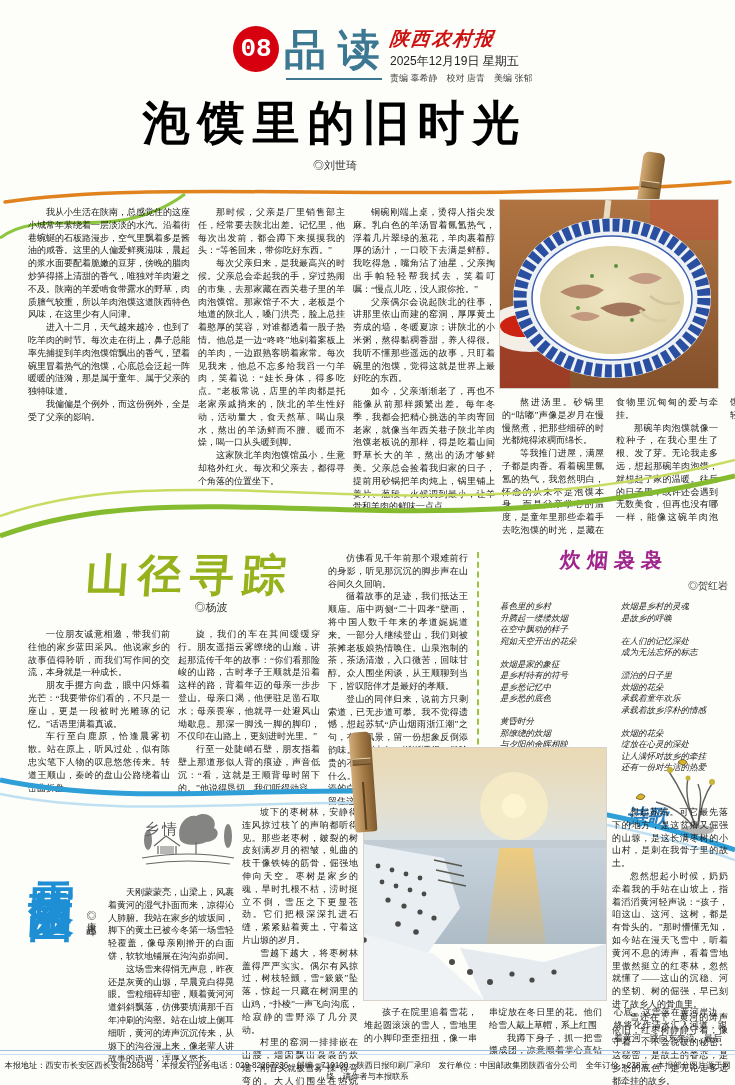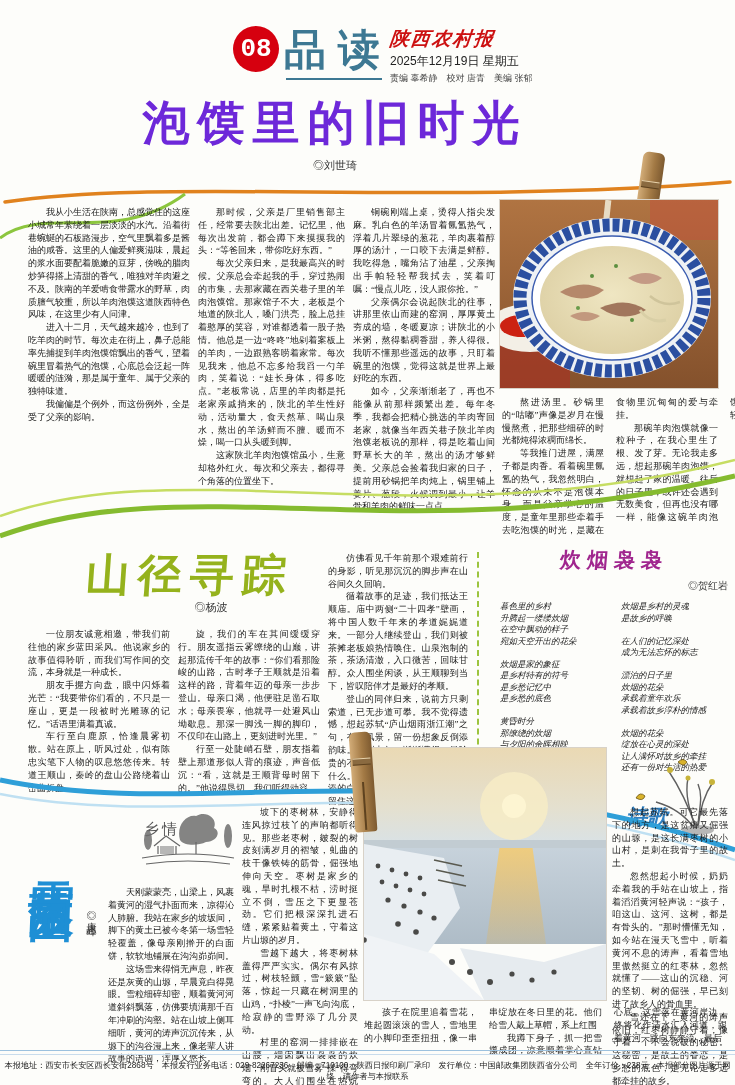--- a/index.html
+++ b/index.html
@@ -15,21 +15,21 @@
   .section{left:284px;top:22px;font-family:"Liberation Serif",serif;font-weight:bold;
            font-size:42px;color:#3d7893;letter-spacing:12px;}
   .section-rule{left:286px;top:78px;width:96px;height:2px;background:#3d7893;}
   .masthead{left:390px;top:26px;color:#cc1111;font-weight:bold;font-style:italic;
             font-size:19px;letter-spacing:2px;transform:skewX(-6deg);}
   .dateline{left:390px;top:53px;font-size:12px;color:#222;font-family:"Liberation Sans",sans-serif;}
   .staffline{left:390px;top:72px;font-size:9px;color:#444;font-family:"Liberation Sans",sans-serif;}
 
   
   .main-title{left:100px;top:92px;width:470px;text-align:center;font-size:47px;font-weight:bold;
-              color:#6d28d9;letter-spacing:8px;}
+              color:#000000;letter-spacing:8px;}
   .main-author{left:100px;top:158px;width:470px;text-align:center;font-size:11px;color:#333;}
 
   .col{position:absolute;font-size:9px;line-height:12.8px;text-align:justify;color:#1a1a1a;}
   .col p{margin:0;text-indent:2em;}
 
   .photo-frame{left:500px;top:200px;width:218px;height:188px;box-shadow:0 0 0 1px #d8d2c8;}
 
   
   .pin{position:absolute;width:22px;background:linear-gradient(90deg,#d3ad79,#a37a45 55%,#7d5a30);
        border-radius:6px 6px 3px 3px;}

